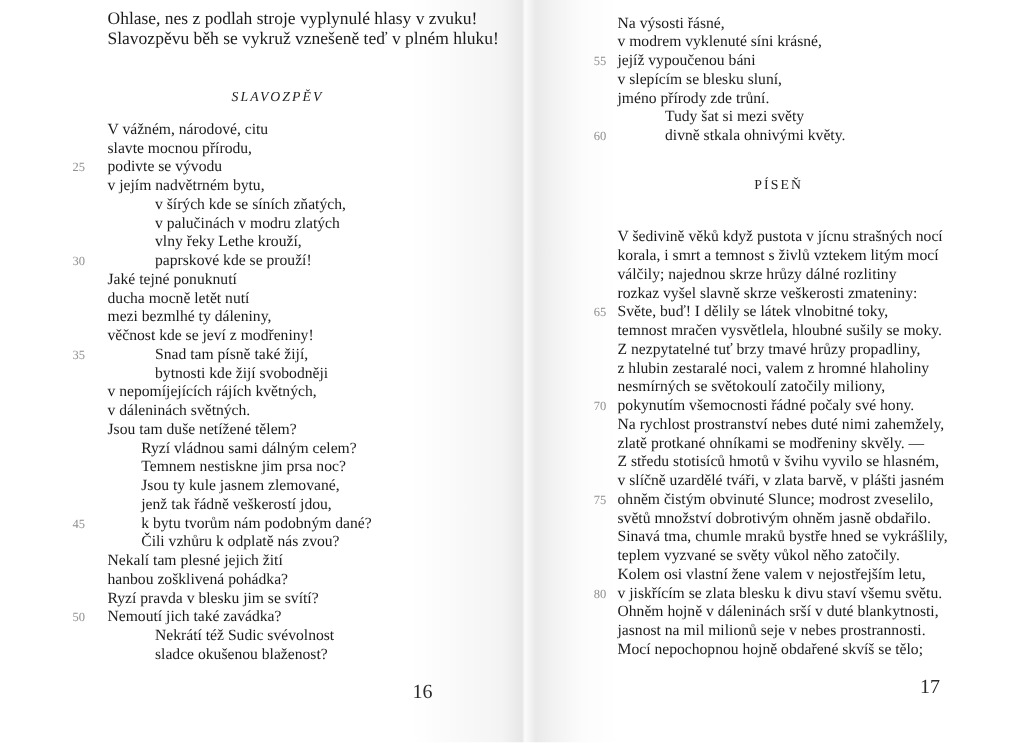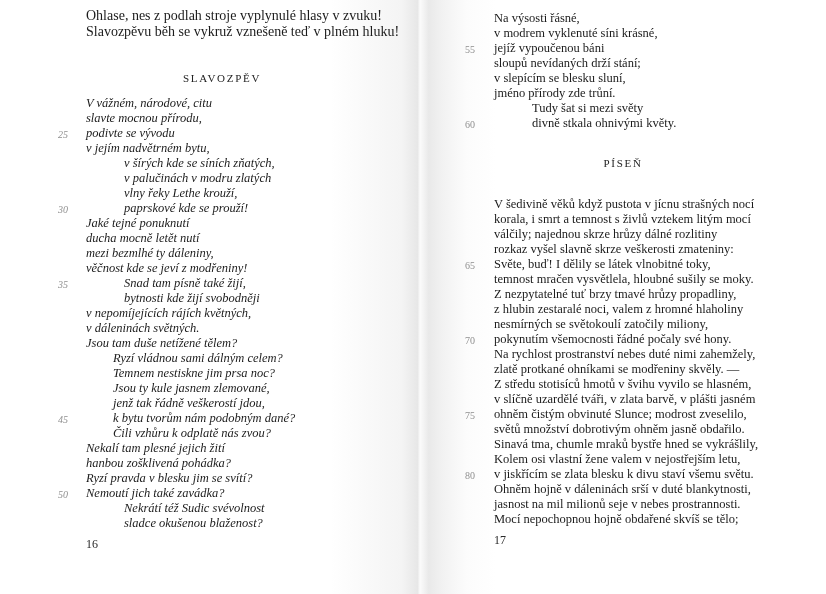--- a/index.html
+++ b/index.html
@@ -21,47 +21,47 @@
   .page-right { left:494px; width:320px; }
 
   .intro { margin-top:8px; }
   .intro .iline { font-size:14px; line-height:16px; white-space:nowrap; }
 
   .heading {
     font-size:11px; letter-spacing:1.7px;
     text-align:center; white-space:nowrap;
     color:#222222; height:15px; line-height:15px;
   }
-  .page-left  .heading { width:272px; margin-top:31px; }
+  .page-left  .heading { width:272px; margin-top:31px;font-style:italic; }
   .page-right .heading { width:258px; margin-top:25px; }
 
   .poem { }
-  .page-left  .poem   { margin-top:10px;font-style:italic; }
+  .page-left  .poem   { margin-top:10px; }
   .page-right .poem-a { margin-top:11px; }
   .page-right .poem-b { margin-top:26px; }
 
   .poem-line {
     position:relative;
     font-size:12.5px; line-height:15px; height:15px;
     white-space:nowrap;
   }
   .vnum {
     position:absolute; top:1.5px;
     width:30px; text-align:right;
     font-size:10px; line-height:13px; color:#8f8f8f;
   }
   .page-left  .vnum { left:-48px; }
-  .page-right .vnum { left:-39px;text-align:center; }
+  .page-right .vnum { left:-39px; }
   .ind1 { padding-left:27px; }
   .ind2 { padding-left:38px; }
 
   .pagenum {
-    margin-top:6px;
-    font-size:12px; line-height:14px;
-    text-align:left; color:#2a2a2a;
+    margin-top:16px;
+    font-size:16px; line-height:14px;
+    text-align:right; color:#2a2a2a;
   }
   .page-left  .pagenum { width:260px; }
   .page-right .pagenum { width:258px; }
 </style>
 </head>
 <body>
 
 <div class="spread">
 
   <div class="page page-left">
@@ -234,24 +234,20 @@
         <div class="poem-line">
           <span class="vnum"></span>
           <span class="vtext">v modrem vyklenuté síni krásné,</span>
         </div>
 
         <div class="poem-line">
           <span class="vnum">55</span>
           <span class="vtext">jejíž vypoučenou báni</span>
         </div>
 
-        <div class="poem-line">
-          <span class="vnum"></span>
-          <span class="vtext">sloupů nevídaných drží stání;</span>
-        </div>
 
         <div class="poem-line">
           <span class="vnum"></span>
           <span class="vtext">v slepícím se blesku sluní,</span>
         </div>
 
         <div class="poem-line">
           <span class="vnum"></span>
           <span class="vtext">jméno přírody zde trůní.</span>
         </div>
@@ -347,20 +343,24 @@
         <div class="poem-line">
           <span class="vnum"></span>
           <span class="vtext">světů množství dobrotivým ohněm jasně obdařilo.</span>
         </div>
 
         <div class="poem-line">
           <span class="vnum"></span>
           <span class="vtext">Sinavá tma, chumle mraků bystře hned se vykrášlily,</span>
         </div>
 
+        <div class="poem-line">
+          <span class="vnum"></span>
+          <span class="vtext">teplem vyzvané se světy vůkol něho zatočily.</span>
+        </div>
 
         <div class="poem-line">
           <span class="vnum"></span>
           <span class="vtext">Kolem osi vlastní žene valem v nejostřejším letu,</span>
         </div>
 
         <div class="poem-line">
           <span class="vnum">80</span>
           <span class="vtext">v jiskřícím se zlata blesku k divu staví všemu světu.</span>
         </div>

